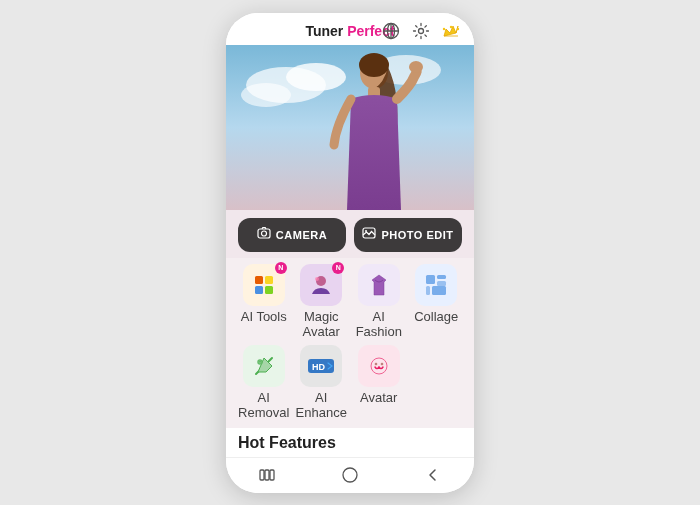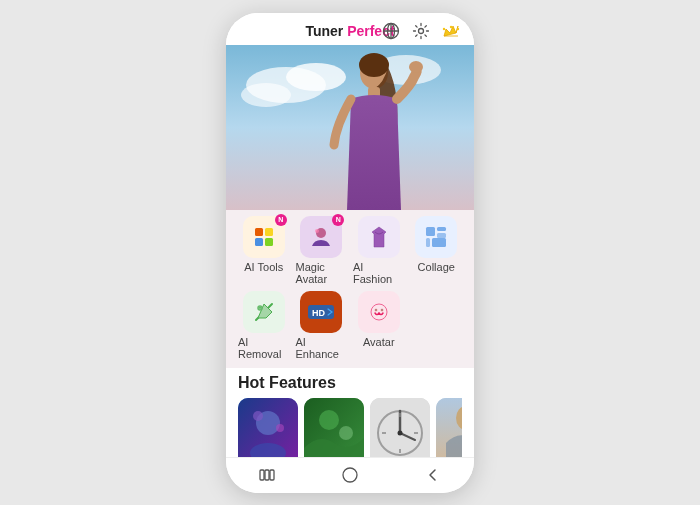--- a/index.html
+++ b/index.html
@@ -120,22 +120,23 @@
       width: 42px;
       height: 42px;
       border-radius: 10px;
       display: flex;
       align-items: center;
       justify-content: center;
       font-size: 18px;
       position: relative;
     }
     .tool-label {
-      font-size: 11px;
+      font-size: 13px;
       color: #444;
+      text-align: center;
     }
     .badge-n {
       position: absolute;
       top: -2px;
       right: -2px;
       width: 12px;
       height: 12px;
       background: #e91e8c;
       border-radius: 50%;
       color: #fff;
@@ -189,21 +190,21 @@
       font-size: 14px;
     }
 
     
     .tool-ai { background: #fff3e0; }
     .tool-avatar { background: #e8d4f0; }
     .tool-fashion { background: #f0e8f8; }
     .tool-collage { background: #e8f0ff; }
     .tool-removal { background: #e8f5e9; }
     .tool-body { background: #fce4ec; }
-    .tool-enhance { background: #c2410c; }
+    .tool-enhance { background: #e5e5e5; }
     .tool-makeup { background: #fce4ec; }
 
     
     .hf1 { background: linear-gradient(135deg, #4a90d9, #7b3fa0); }
     .hf2 { background: linear-gradient(135deg, #2a6e3a, #6abf4b); }
     .hf3 { background: #d0d0d0; }
     .hf4 { background: linear-gradient(135deg, #b0c4de, #e8d8c0); }
 
     
     .person-svg {
@@ -279,20 +280,42 @@
         <path d="M125 54 Q135 50 148 50 Q161 50 171 54 L175 165 L121 165 Z" fill="url(#clothGrad)"></path>
 
         <path d="M171 54 Q185 40 188 32 Q192 26 190 24" stroke="#c8956c" stroke-width="10" fill="none" stroke-linecap="round"></path>
 
         <path d="M125 54 Q110 80 108 100" stroke="#c8956c" stroke-width="9" fill="none" stroke-linecap="round"></path>
 
         <ellipse cx="190" cy="22" rx="7" ry="6" fill="#c8956c"></ellipse>
       </svg>
     </div>
 
+    <div class="action-row">
+      <div class="action-btn">
+        <span>
+          <svg width="14" height="14" viewBox="0 0 14 14" fill="white">
+            <rect x="1" y="3" width="12" height="9" rx="2" fill="none" stroke="white" stroke-width="1.2"></rect>
+            <circle cx="7" cy="7.5" r="2.5" fill="none" stroke="white" stroke-width="1.2"></circle>
+            <path d="M5 3 L5.8 1.5 H8.2 L9 3" stroke="white" stroke-width="1.2" fill="none"></path>
+          </svg>
+        </span>
+        <span class="action-btn-label">CAMERA</span>
+      </div>
+      <div class="action-btn">
+        <span>
+          <svg width="14" height="14" viewBox="0 0 14 14" fill="none">
+            <rect x="1" y="2" width="12" height="10" rx="2" stroke="white" stroke-width="1.2"></rect>
+            <path d="M1 9 L4.5 6 L7 8.5 L9.5 5.5 L13 9" stroke="white" stroke-width="1.2" fill="none"></path>
+            <circle cx="4" cy="5" r="1" fill="white"></circle>
+          </svg>
+        </span>
+        <span class="action-btn-label">PHOTO EDIT</span>
+      </div>
+    </div>
 
     <div class="tools-section">
       <div class="tools-grid">
 
         <div class="tool-item">
           <div class="tool-icon-box tool-ai">
             <svg width="24" height="24" viewBox="0 0 24 24">
               <rect x="3" y="3" width="8" height="8" rx="1.5" fill="#e65c00"></rect>
               <rect x="13" y="3" width="8" height="8" rx="1.5" fill="#f9d423"></rect>
               <rect x="3" y="13" width="8" height="8" rx="1.5" fill="#4a90e2"></rect>

